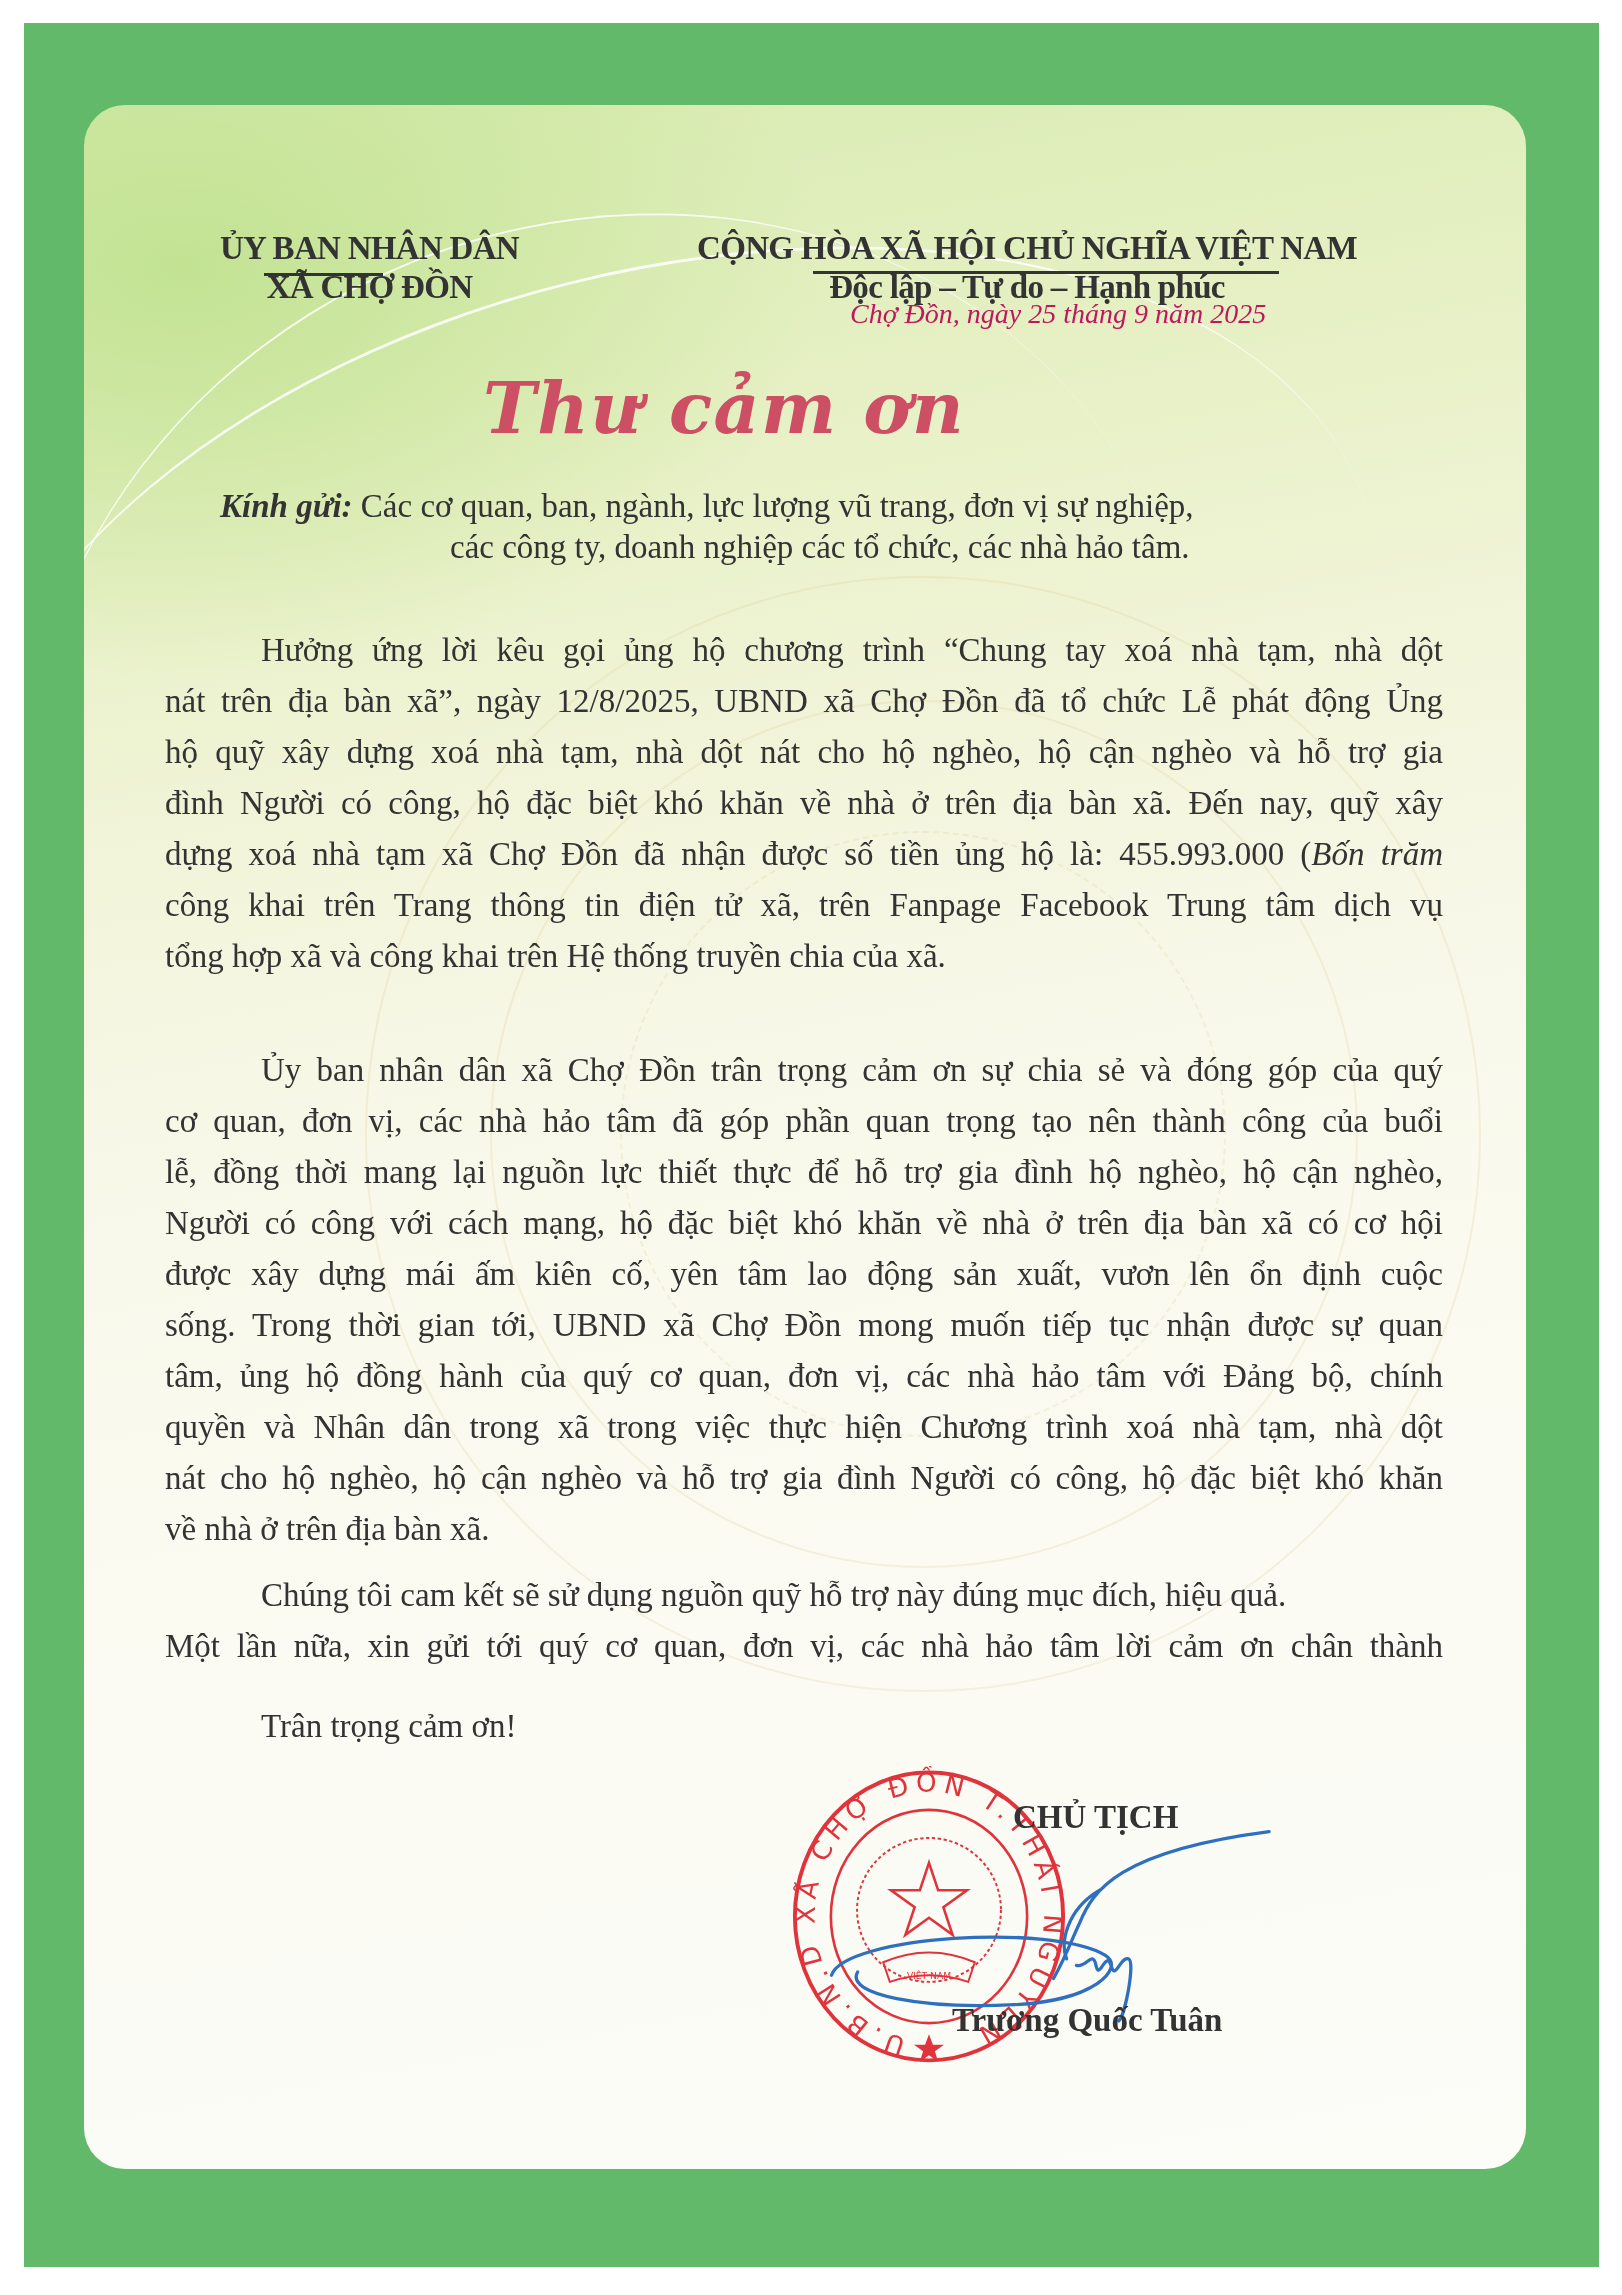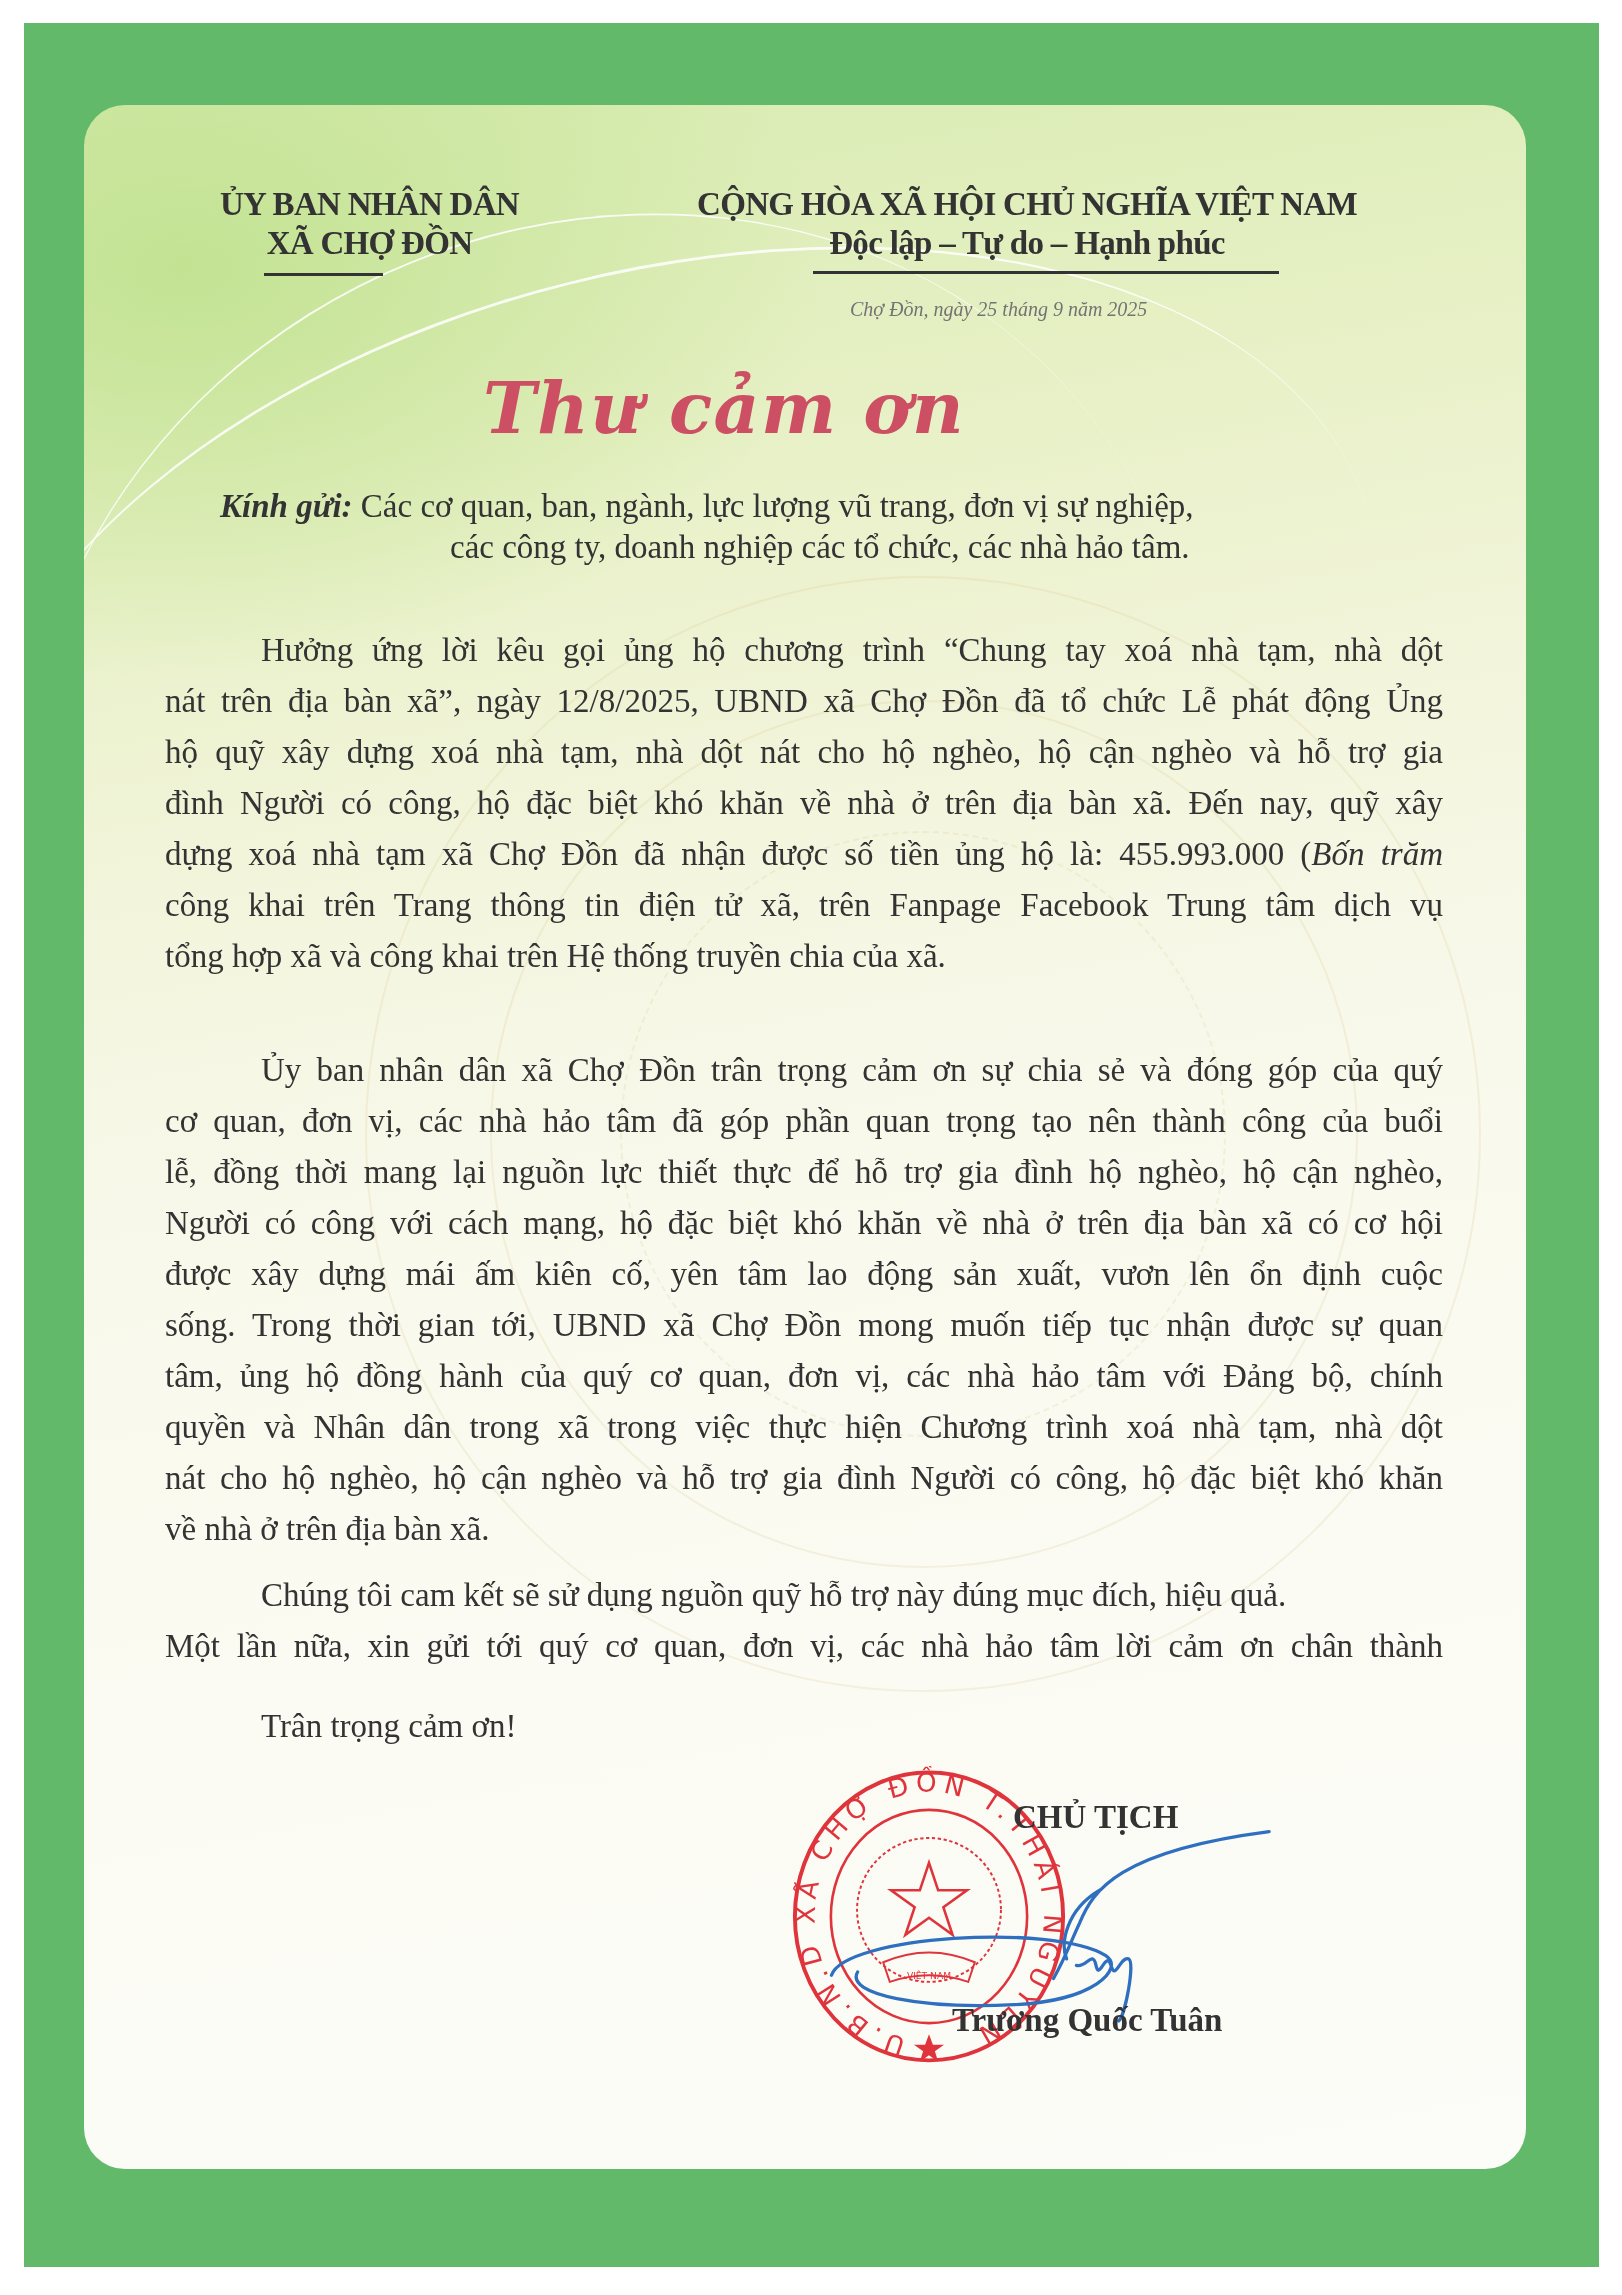--- a/index.html
+++ b/index.html
@@ -10,25 +10,25 @@
           background:
             radial-gradient(ellipse 916px 589px at 98px 164px, rgba(190,225,140,0.85), rgba(215,235,170,0.0) 70%),
             linear-gradient(170deg, #d7ebb0 0%, #e6f0c4 18%, #f1f4d8 32%, #f8f8ea 48%, #fbfbf3 70%, #fcfcf8 100%);
           overflow:hidden; }
   .swoosh { position:absolute; border-radius:50%; border-top:3.9px solid rgba(255,255,255,0.85); }
   .watermark { position:absolute; left:281px; top:471px; width:1112px; height:1112px; border-radius:50%;
                border:2px solid rgba(214,190,120,0.18); }
   .watermark.w2 { left:406px; top:595px; width:864px; height:864px; }
   .watermark.w3 { left:536px; top:726px; width:602px; height:602px; border-style:dashed; }
 
-  .hdr { position:absolute; font-weight:bold; text-align:center; color:#333; }
+  .hdr { position:absolute; font-weight:bold; text-align:center; color:#333;margin-top:44px; }
   .hdr-left { left:183px; top:185px; width:373px; font-size:33px; line-height:39px; letter-spacing:-0.7px; }
   .hdr-right { left:641px; top:185px; width:772px; font-size:33px; line-height:39px; letter-spacing:-0.7px; }
   .rule { position:absolute; height:3.3px; background:#333; }
-  .date { position:absolute; left:850px; top:298px; font-size:20px; font-style:italic; color:#737373; }
+  .date { position:absolute; left:850px; top:298px; font-size:28px; font-style:italic; color:#be185d; }
   .title { position:absolute; left:0; width:1448px; top:366px; text-align:center; font-family:"DejaVu Serif",serif;
            font-style:italic; font-weight:bold; font-size:71px; color:#cc4f63; letter-spacing:1.3px; }
   .greet { position:absolute; left:220px; top:485px; font-size:33px; line-height:42px; color:#333; }
   .greet b { font-style:italic; }
   .greet2 { position:absolute; left:450px; top:526px; font-size:33px; line-height:42px; color:#333; }
 
   .body { position:absolute; left:165px; width:1278px; font-size:33px; line-height:51px; text-align:justify; color:#333; }
   .body .line { display:block; text-align:justify; text-align-last:justify; white-space:nowrap; overflow:visible; height:51px; }
   .body .line.last { text-align-last:left; }
   .body .line.indent { padding-left:96px; }

